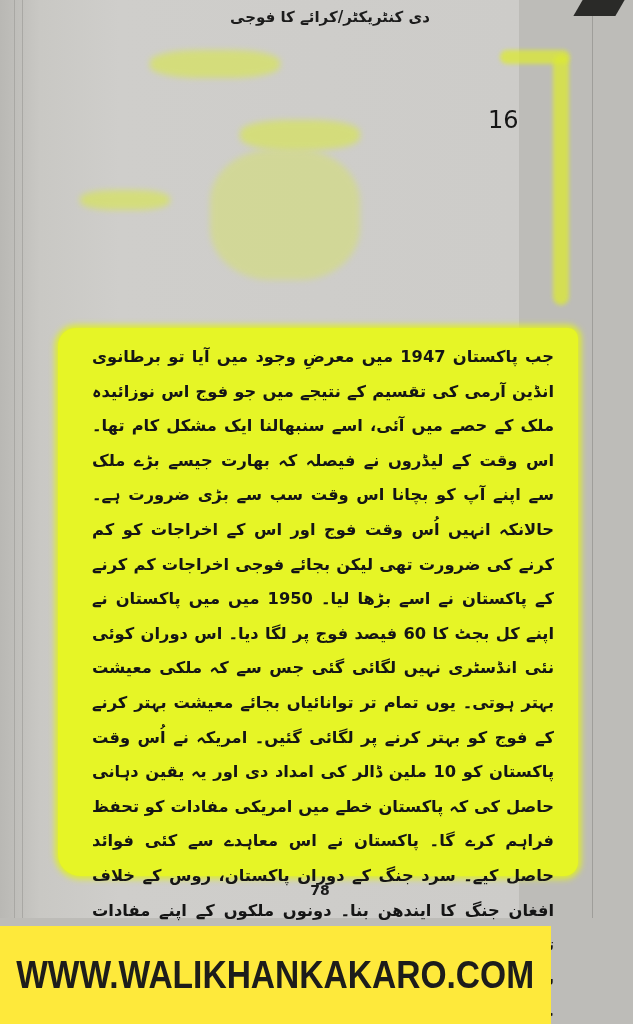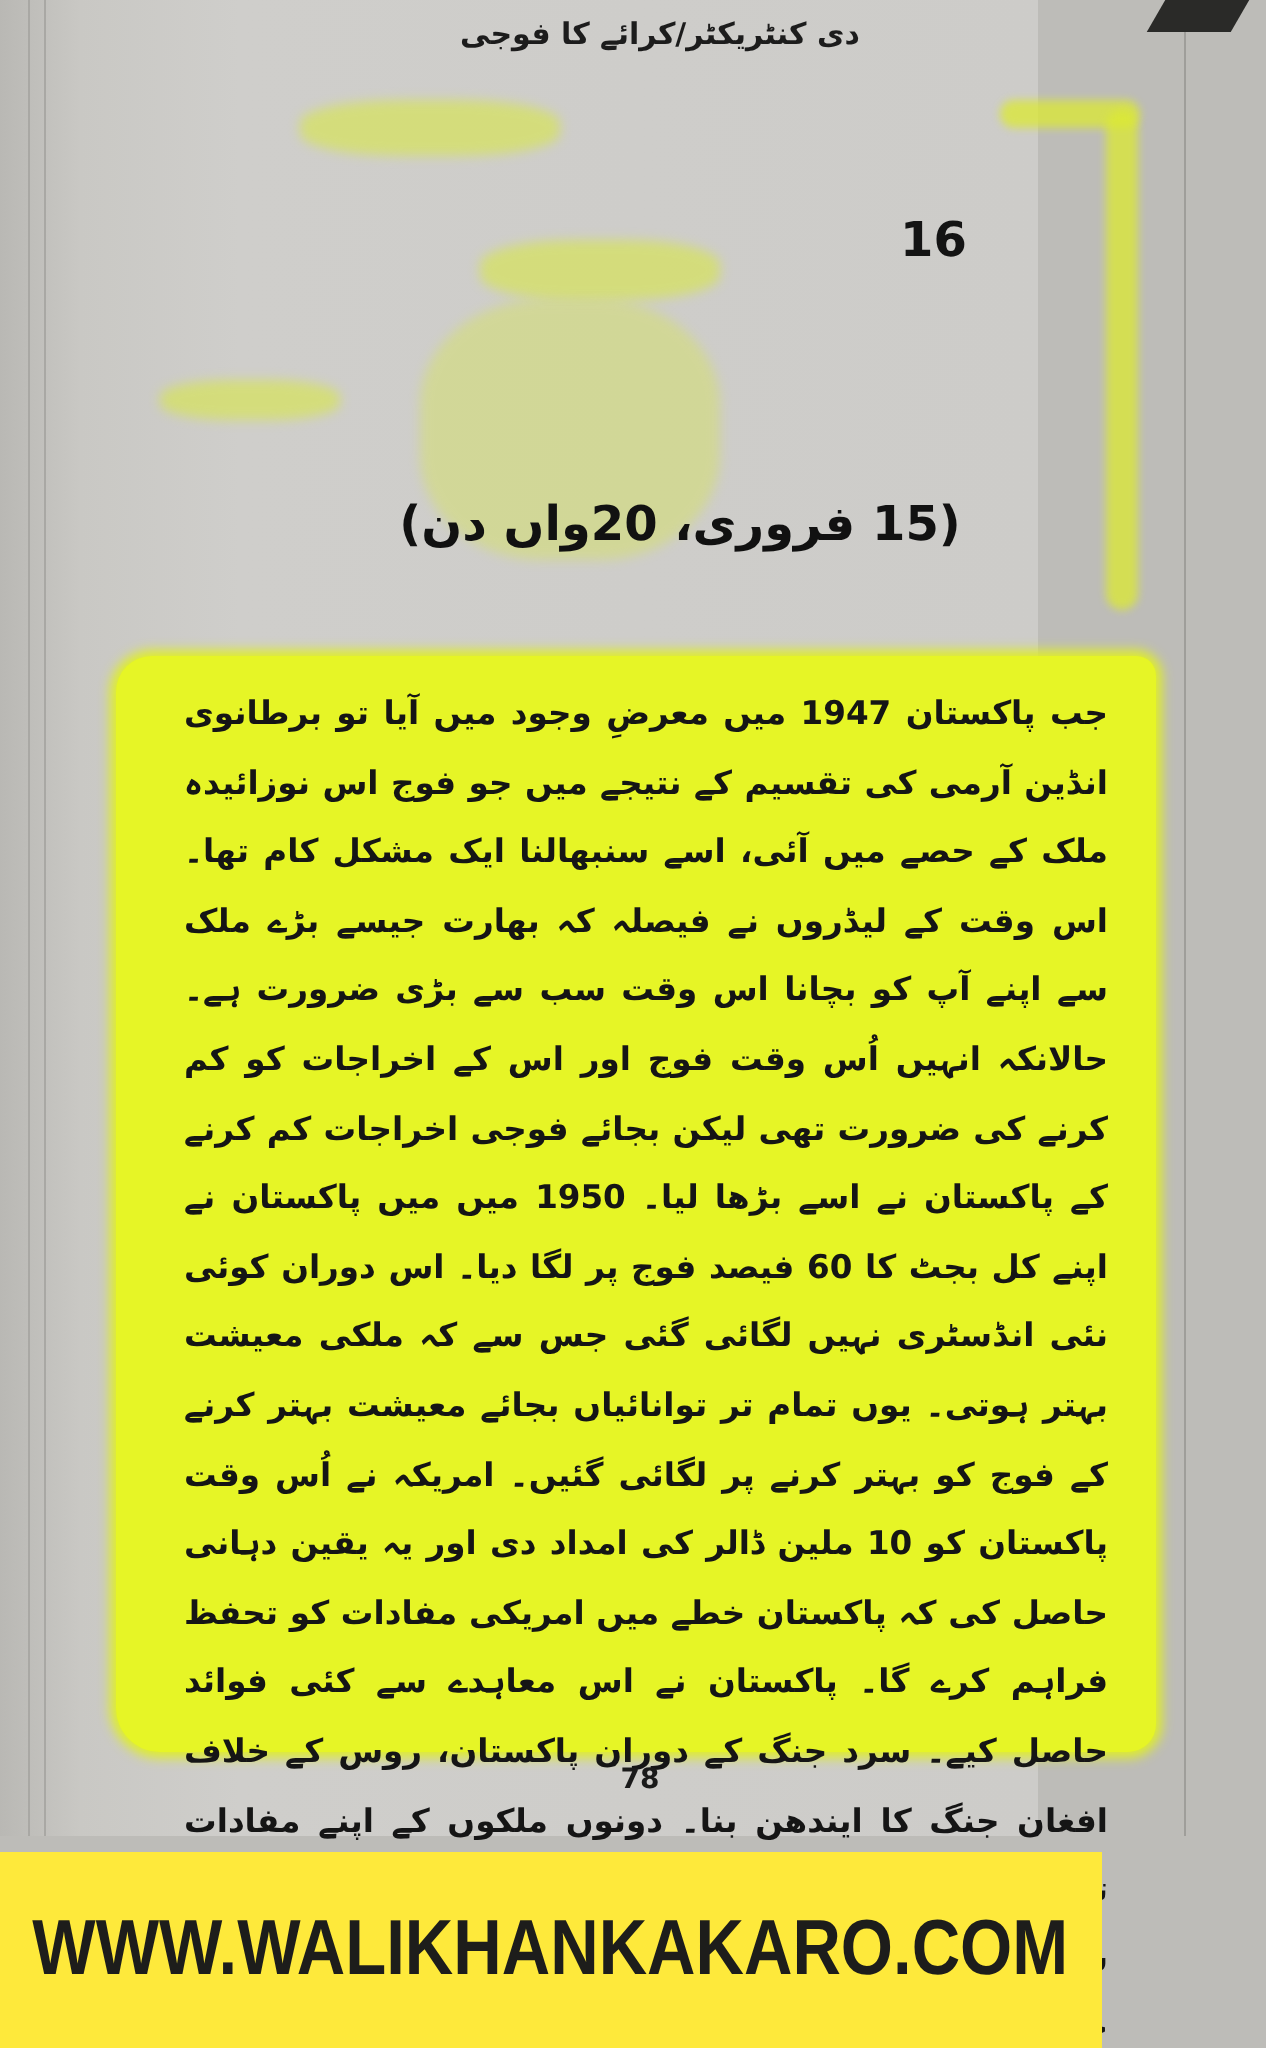--- a/index.html
+++ b/index.html
@@ -17,21 +17,21 @@
       position: absolute; left: 578px; top: 0; width: 42px; height: 16px;
       background: #2a2a28; transform: skewX(-30deg);
     }
     .running-header {
       position: absolute; left: 180px; top: 8px; width: 300px; text-align: center;
       direction: rtl; font-size: 15px; font-weight: bold; color: #1c1c1c;
     }
     .hl-blob { position: absolute; background: #d9ea3b; opacity: 0.55; border-radius: 40%; filter: blur(3px); }
     .hl-stroke { position: absolute; background: #dcea32; opacity: 0.75; border-radius: 10px; filter: blur(2px); }
     .chapter-number {
-      position: absolute; left: 450px; top: 106px; font-size: 24px; font-weight: bold; color: #141414;
+      position: absolute; left: 488px; top: 106px; font-size: 24px; font-weight: normal; color: #141414;
     }
     .chapter-title {
       position: absolute; left: 130px; top: 160px; width: 420px; text-align: center;
       direction: rtl; font-size: 32px; font-weight: bold; color: #111;
     }
     .chapter-subtitle {
       position: absolute; left: 170px; top: 248px; width: 340px; text-align: center;
       direction: rtl; font-size: 24px; font-weight: bold; color: #111;
     }
     .highlight-block {
@@ -72,21 +72,20 @@
   <div class="running-header">دی کنٹریکٹر/کرائے کا فوجی</div>
 
   <div class="hl-blob" style="left:150px; top:50px; width:130px; height:28px;"></div>
   <div class="hl-blob" style="left:240px; top:120px; width:120px; height:30px;"></div>
   <div class="hl-blob" style="left:80px; top:190px; width:90px; height:20px;"></div>
   <div class="hl-blob" style="left:210px; top:150px; width:150px; height:130px; opacity:0.35;"></div>
   <div class="hl-stroke" style="left:500px; top:50px; width:70px; height:14px;"></div>
   <div class="hl-stroke" style="left:553px; top:55px; width:16px; height:250px;"></div>
 
   <div class="chapter-number">16</div>
-  <div class="chapter-subtitle">(15 فروری، 20واں دن)</div>
 
   <div class="highlight-block"></div>
   <div class="body-text">جب پاکستان 1947 میں معرضِ وجود میں آیا تو برطانوی انڈین آرمی کی تقسیم کے نتیجے میں جو فوج اس نوزائیدہ ملک کے حصے میں آئی، اسے سنبھالنا ایک مشکل کام تھا۔ اس وقت کے لیڈروں نے فیصلہ کہ بھارت جیسے بڑے ملک سے اپنے آپ کو بچانا اس وقت سب سے بڑی ضرورت ہے۔ حالانکہ انہیں اُس وقت فوج اور اس کے اخراجات کو کم کرنے کی ضرورت تھی لیکن بجائے فوجی اخراجات کم کرنے کے پاکستان نے اسے بڑھا لیا۔ 1950 میں میں پاکستان نے اپنے کل بجٹ کا 60 فیصد فوج پر لگا دیا۔ اس دوران کوئی نئی انڈسٹری نہیں لگائی گئی جس سے کہ ملکی معیشت بہتر ہوتی۔ یوں تمام تر توانائیاں بجائے معیشت بہتر کرنے کے فوج کو بہتر کرنے پر لگائی گئیں۔ امریکہ نے اُس وقت پاکستان کو 10 ملین ڈالر کی امداد دی اور یہ یقین دہانی حاصل کی کہ پاکستان خطے میں امریکی مفادات کو تحفظ فراہم کرے گا۔ پاکستان نے اس معاہدے سے کئی فوائد حاصل کیے۔ سرد جنگ کے دوران پاکستان، روس کے خلاف افغان جنگ کا ایندھن بنا۔ دونوں ملکوں کے اپنے مفادات تھے۔ افغانستان میں سی آئی اے نے پاکستان کی آشیرباد سے مجاہدین کو پشت پناہی کی، انہیں ٹریننگ دی اور جہاد کروایا جس کے نتیجے میں القاعدہ نے جنم لیا۔</div>
 
   <div class="page-number">78</div>
 </div>
 
 <div class="banner">
   <span class="banner-text">WWW.WALIKHANKAKARO.COM</span>
 </div>

